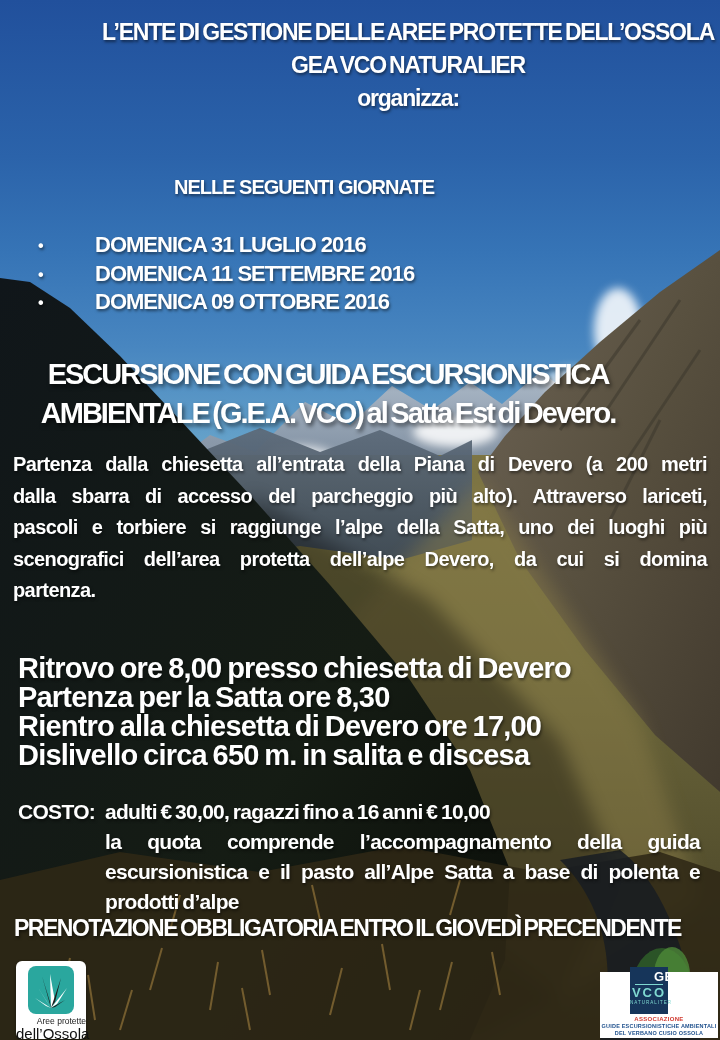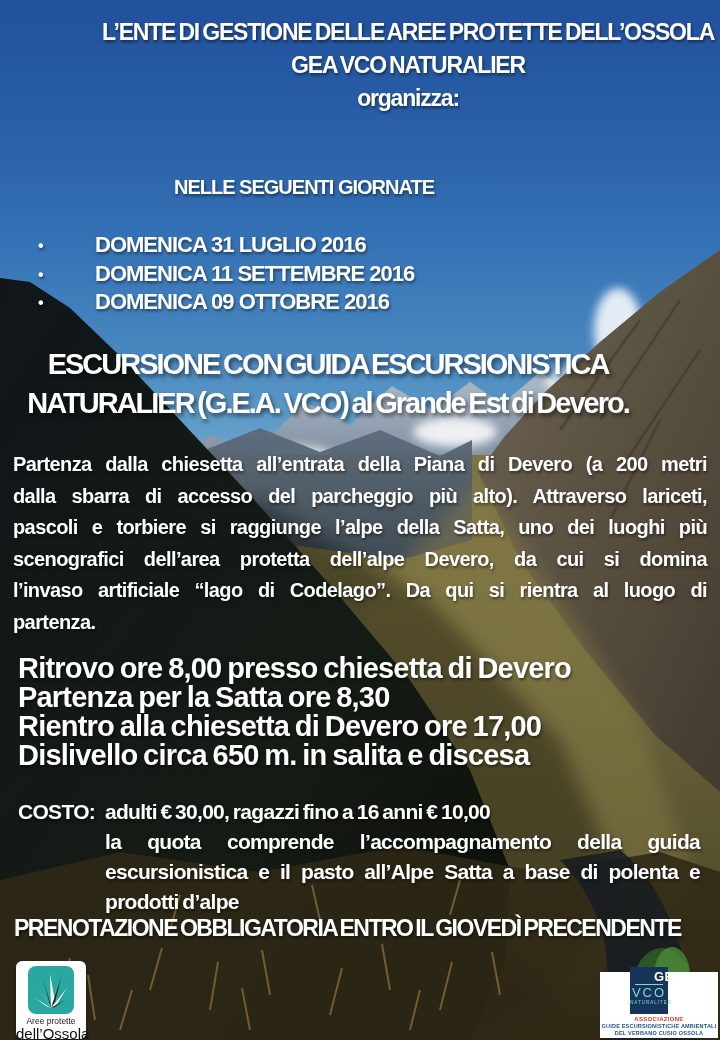--- a/index.html
+++ b/index.html
@@ -9,50 +9,50 @@
   .t{position:absolute;color:#fff;font-weight:700;
      text-shadow:1px 2px 3px rgba(0,0,0,.5);}
   .hdr{top:16px;left:0;width:720px;text-align:center;font-size:23px;
        line-height:33px;letter-spacing:-1.2px;word-spacing:-2px;padding-left:48px;}
   .giornate{top:176px;left:0;width:608px;text-align:center;font-size:20px;
        letter-spacing:-1px;}
   .dates{top:231px;left:38px;width:600px;font-size:22px;line-height:28.5px;
        letter-spacing:-1px;}
   .date-row{position:relative;padding-left:57px;}
   .date-row::before{content:"•";position:absolute;left:0;top:1px;font-size:16px;}
-  .title{top:345px;left:0;width:656px;text-align:center;font-size:29px;
+  .title{top:355px;left:0;width:656px;text-align:center;font-size:29px;
        line-height:39px;letter-spacing:-2px;word-spacing:-2.5px;
        text-shadow:2px 3px 4px rgba(0,0,0,.55);}
   .desc{top:449px;left:13px;width:694px;font-size:20px;line-height:31.5px;
        letter-spacing:-0.6px;word-spacing:-1.5px;}
   .just{text-align:justify;text-align-last:justify;}
   .sched{top:654px;left:18px;width:680px;font-size:29px;line-height:29px;
        letter-spacing:-0.8px;word-spacing:-1.5px;}
   .cost{top:797px;left:18px;width:682px;font-size:21px;line-height:30px;
        letter-spacing:-0.7px;word-spacing:-1.5px;}
   .cost-label{position:absolute;left:0;top:0;}
   .cost-content{margin-left:87px;}
   .booking{top:915px;left:14px;width:700px;font-size:23px;
        letter-spacing:-1.5px;word-spacing:-2px;}
   
   .logo-left{position:absolute;left:16px;top:961px;width:70px;height:78px;
        background:#fff;border-radius:6px;box-shadow:0 1px 3px rgba(0,0,0,.4);}
   .leaf-box{width:46px;height:48px;margin:5px auto 0;border-radius:8px;
        background:#2aa79e;display:flex;align-items:flex-end;justify-content:center;}
-  .ll1{font-size:8.5px;color:#222;text-align:center;margin-top:2px;font-weight:400;}
+  .ll1{font-size:8.5px;color:#222;text-align:right;margin-top:2px;font-weight:400;}
   .ll2{font-size:15px;color:#111;text-align:center;margin-top:-1px;font-weight:400;}
   
   .logo-right{position:absolute;left:600px;top:972px;width:118px;height:66px;
        background:#fff;}
   .gea-box{position:absolute;left:30px;top:-5px;width:38px;height:47px;
        background:#16355a;text-align:center;}
   .gea{font-size:13px;font-weight:800;color:#fff;letter-spacing:.5px;
        line-height:14px;margin-top:3px;padding-left:24px;}
   .gea-line{height:1px;background:#7fd8d0;margin:0 5px;}
-  .vco{font-size:13px;font-weight:400;color:#7fd8d0;letter-spacing:2px;
+  .vco{font-size:13px;font-weight:700;color:#7fd8d0;letter-spacing:2px;
        line-height:15px;}
   .naturaliter{font-size:4.5px;color:#7fd8d0;letter-spacing:1px;line-height:6px;}
   .assoc{position:absolute;top:44px;left:0;width:118px;text-align:center;
        font-size:6px;font-weight:700;color:#d0392f;letter-spacing:.3px;}
   .guide{position:absolute;left:-4px;width:126px;text-align:center;
        font-size:5.5px;font-weight:700;color:#1d4f8c;letter-spacing:.2px;}
   .g1{top:51px;} .g2{top:58px;}
 </style>
 </head>
 <body>
@@ -179,29 +179,28 @@
   <div class="t giornate">NELLE SEGUENTI GIORNATE</div>
 
   <div class="t dates">
     <div class="date-row">DOMENICA 31 LUGLIO 2016</div>
     <div class="date-row">DOMENICA 11 SETTEMBRE 2016</div>
     <div class="date-row">DOMENICA 09 OTTOBRE 2016</div>
   </div>
 
   <div class="t title">
     <div>ESCURSIONE CON GUIDA ESCURSIONISTICA</div>
-    <div>NATURALIER (G.E.A. VCO) al Grande Est di Devero.</div>
+    <div>AMBIENTALE (G.E.A. VCO) al Satta Est di Devero.</div>
   </div>
 
   <div class="t desc">
     <div class="just">Partenza dalla chiesetta all’entrata della Piana di Devero (a 200 metri</div>
     <div class="just">dalla sbarra di accesso del parcheggio più alto). Attraverso lariceti,</div>
     <div class="just">pascoli e torbiere si raggiunge l’alpe della Satta, uno dei luoghi più</div>
     <div class="just">scenografici dell’area protetta dell’alpe Devero, da cui si domina</div>
-    <div class="just">l’invaso artificiale “lago di Codelago”. Da qui si rientra al luogo di</div>
     <div>partenza.</div>
   </div>
 
   <div class="t sched">
     <div>Ritrovo ore 8,00 presso chiesetta di Devero</div>
     <div>Partenza per la Satta ore 8,30</div>
     <div>Rientro alla chiesetta di Devero ore 17,00</div>
     <div>Dislivello circa 650 m. in salita e discesa</div>
   </div>
 

